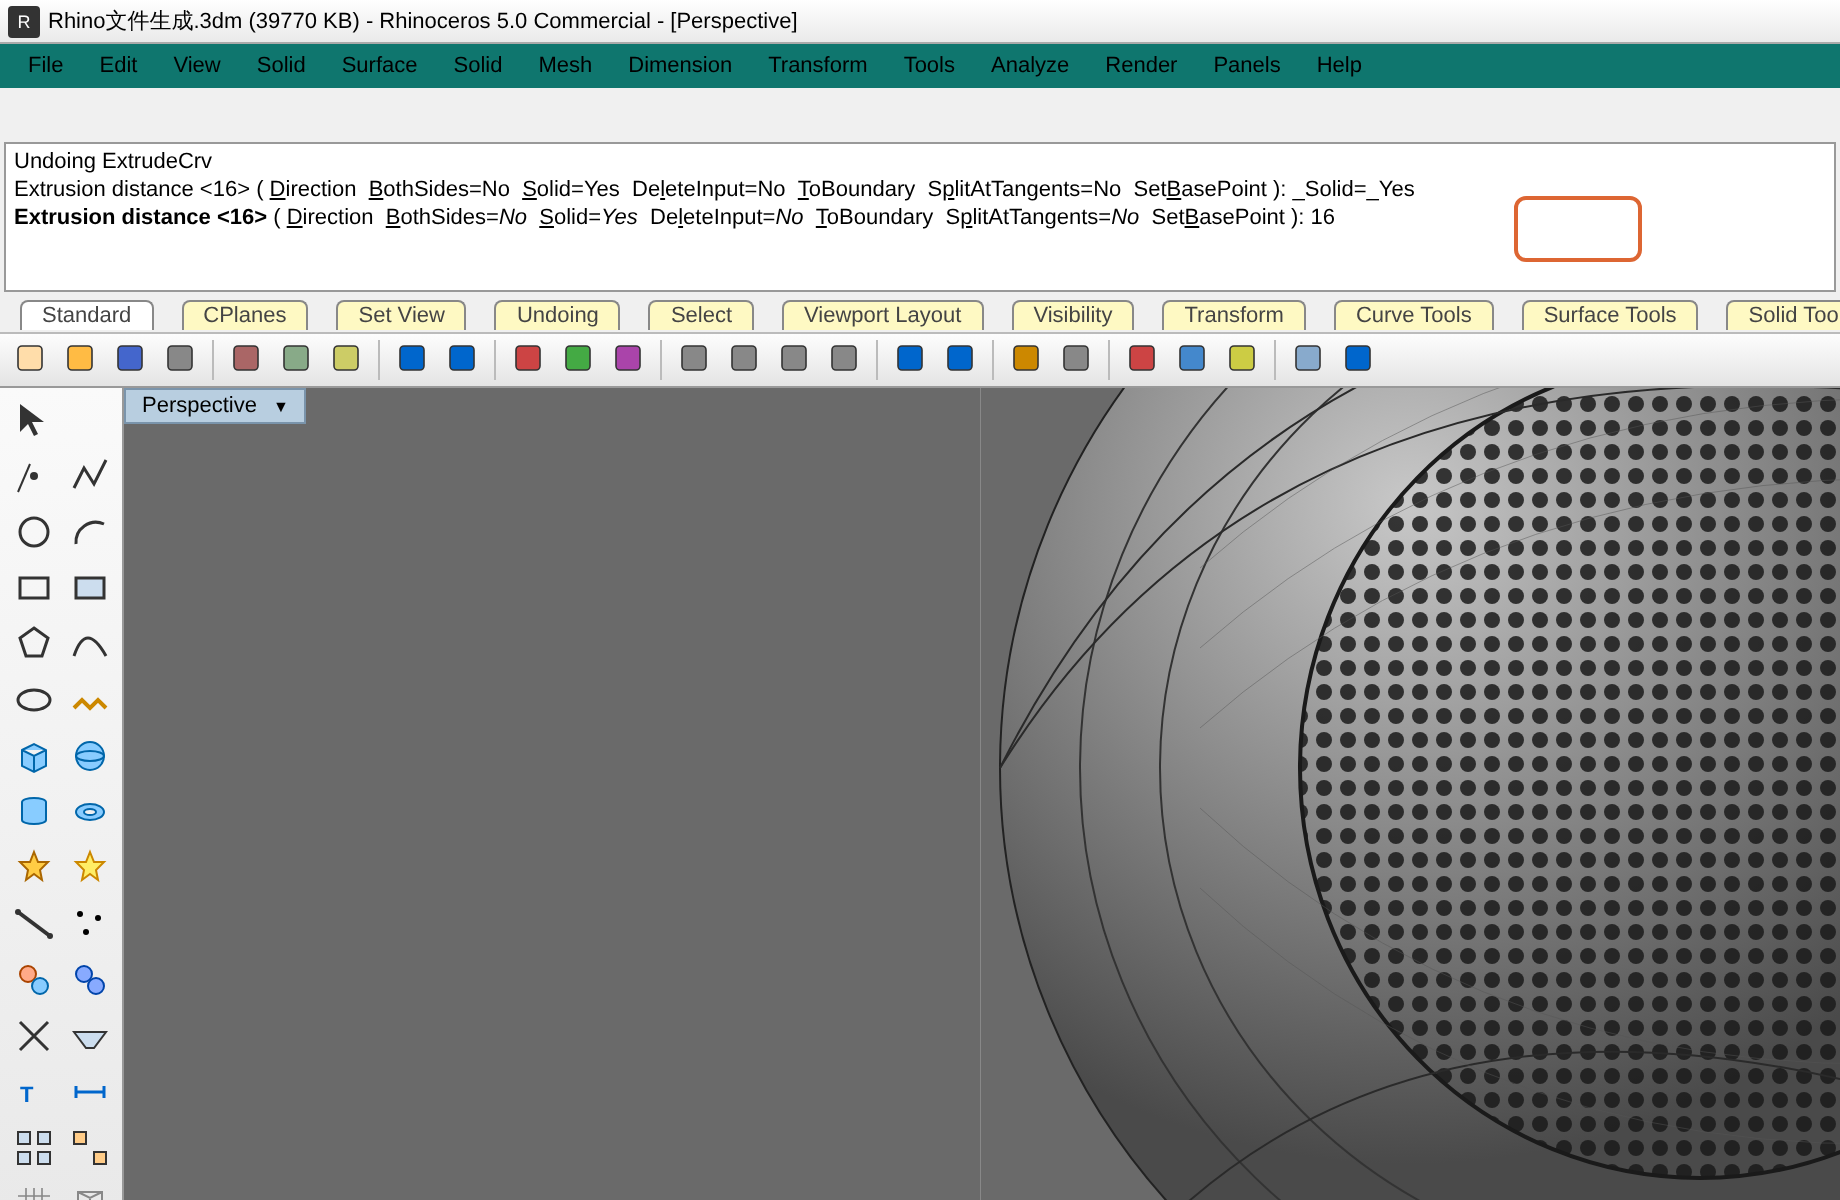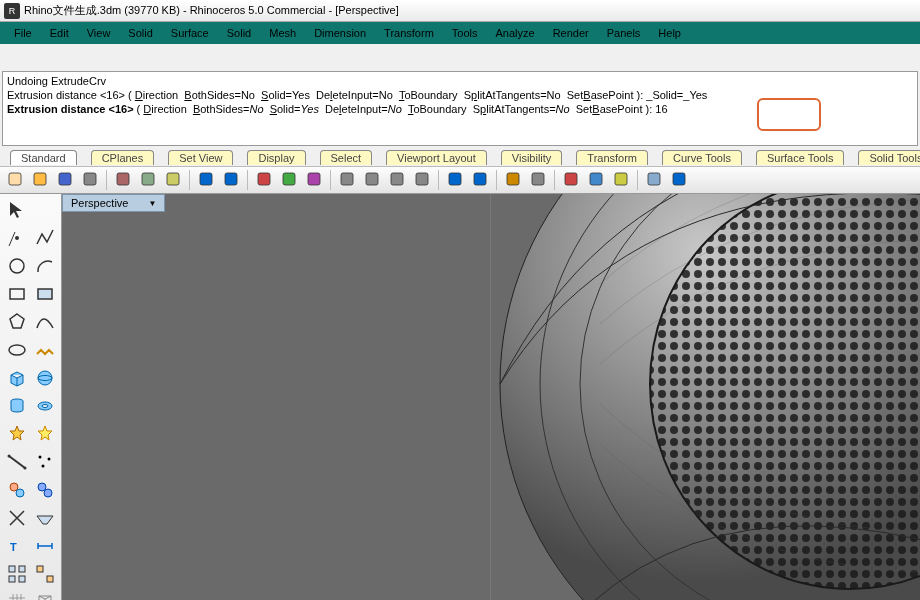--- a/index.html
+++ b/index.html
@@ -28,21 +28,21 @@
 .toolbar .sep { width:1px; height:20px; background:#bbb; margin:0 2px;}
 .toolbar svg { width:16px; height:16px; }
 
 .workspace { display:flex; height: calc(600px - 22px - 22px - 75px - 18px - 28px); }
 .sidebar { width: 62px; background: linear-gradient(#fafafa,#e8e8e8); border-right:1px solid #999; padding:4px 2px; display:flex; flex-direction:column; gap:2px; overflow:hidden;}
 .sidebar .row { display:flex; gap:2px; justify-content:center;}
 .sidebar .tbtn { width:26px; height:26px; display:flex; align-items:center; justify-content:center; border:1px solid transparent; border-radius:2px; cursor:default;}
 .sidebar svg { width:20px; height:20px; }
 
 .viewport { flex:1; position:relative; background:#6a6a6a; }
-.vp-tab { position:absolute; top:0; left:0; background:#b8cee0; border:1px solid #7a94ab; padding:2px 8px; font-size:11px; display:flex; align-items:center; gap:20px;}
+.vp-tab { position:absolute; top:0; left:0; background:#b8cee0; border:1px solid #7a94ab; padding:2px 8px; font-size:11px; display:flex; align-items:center; gap:8px;}
 .vp-tab .dd { font-size:8px;}
 .model { position:absolute; right:0; top:0; bottom:0; width:430px; }
 .model svg { width:100%; height:100%; }
 </style>
 </head>
 <body>
 
 <div class="titlebar">
   <span class="icon">R</span>
   <span class="title">Rhino文件生成.3dm (39770 KB) - Rhinoceros 5.0 Commercial - [Perspective]</span>
@@ -69,21 +69,21 @@
   <div>Undoing ExtrudeCrv</div>
   <div id="log4">Extrusion distance &lt;16&gt; ( <span class="u">D</span>irection &nbsp;<span class="u">B</span>othSides=No &nbsp;<span class="u">S</span>olid=Yes &nbsp;De<span class="u">l</span>eteInput=No &nbsp;<span class="u">T</span>oBoundary &nbsp;S<span class="u">p</span>litAtTangents=No &nbsp;Set<span class="u">B</span>asePoint ): _Solid=_Yes</div>
   <div id="prompt"><span class="bold">Extrusion distance &lt;16&gt;</span> ( <span class="u">D</span>irection &nbsp;<span class="u">B</span>othSides=<span class="i">No</span> &nbsp;<span class="u">S</span>olid=<span class="i">Yes</span> &nbsp;De<span class="u">l</span>eteInput=<span class="i">No</span> &nbsp;<span class="u">T</span>oBoundary &nbsp;S<span class="u">p</span>litAtTangents=<span class="i">No</span> &nbsp;Set<span class="u">B</span>asePoint ): 16</div>
   <div class="callout"></div>
 </div>
 
 <div class="tabbar" id="tabbar">
     <div class="tab active">Standard</div>
     <div class="tab">CPlanes</div>
     <div class="tab">Set View</div>
-    <div class="tab">Display</div>
+    <div class="tab">Undoing</div>
     <div class="tab">Select</div>
     <div class="tab">Viewport Layout</div>
     <div class="tab">Visibility</div>
     <div class="tab">Transform</div>
     <div class="tab">Curve Tools</div>
     <div class="tab">Surface Tools</div>
     <div class="tab">Solid Tools</div>
     <div class="tab">Mesh Tool</div>
   </div>
 

